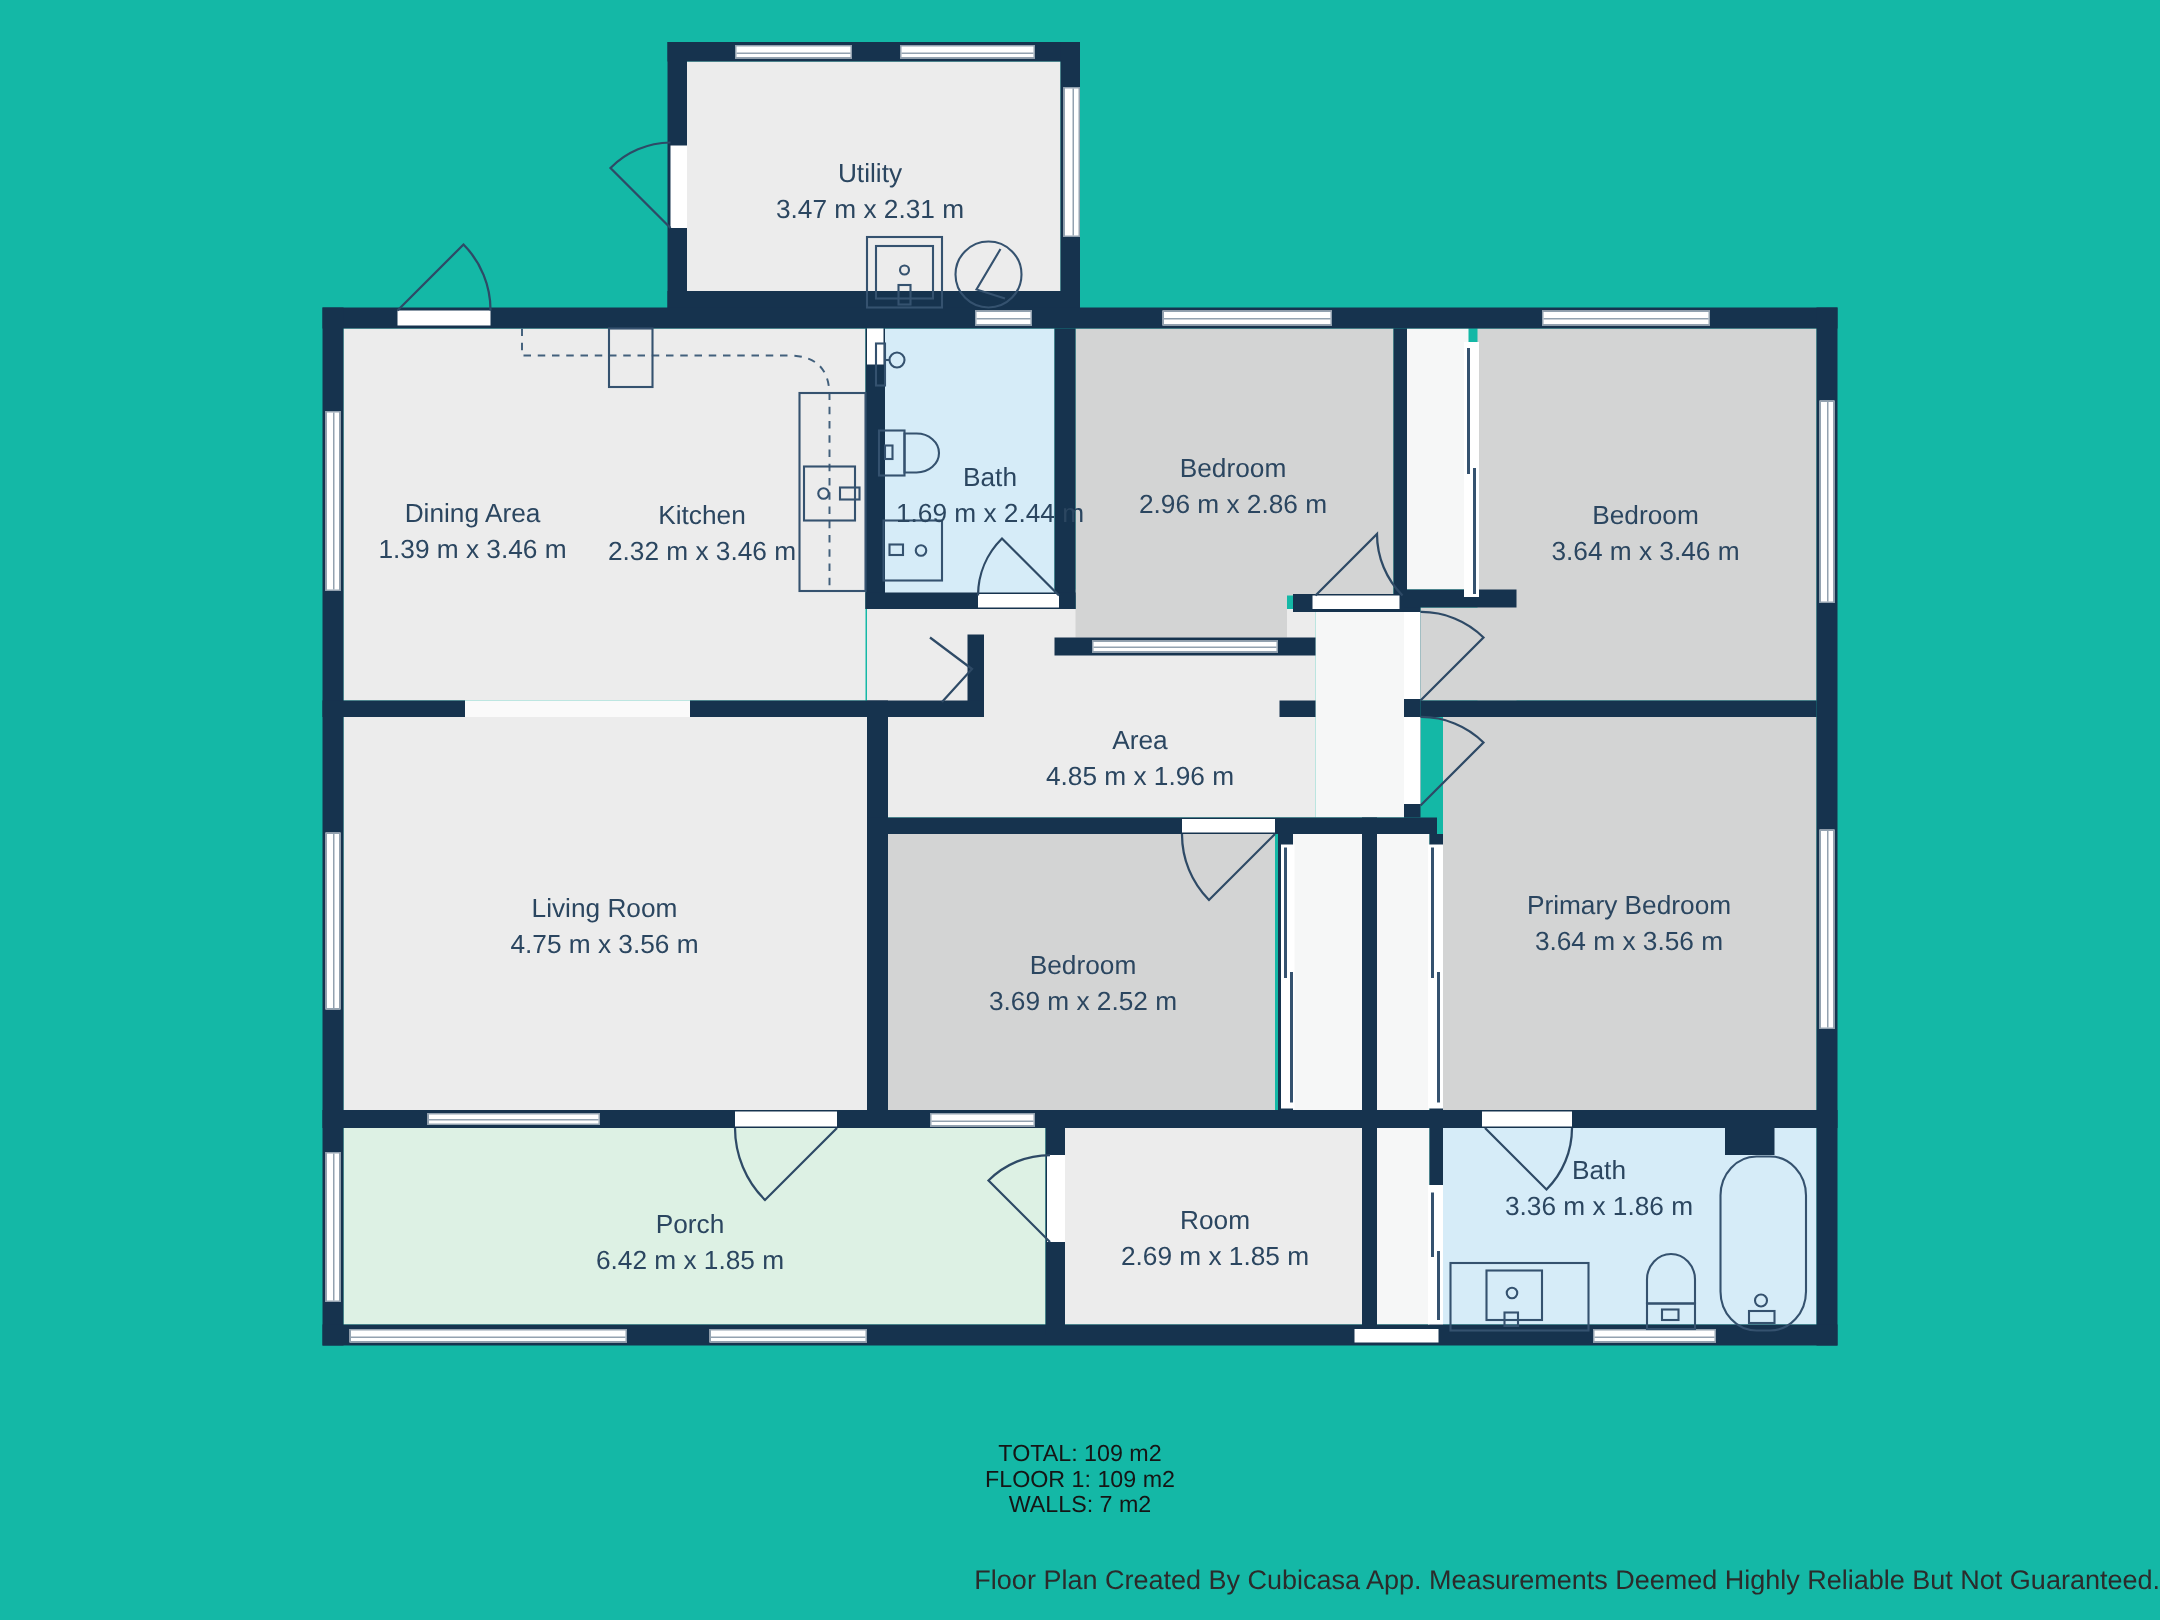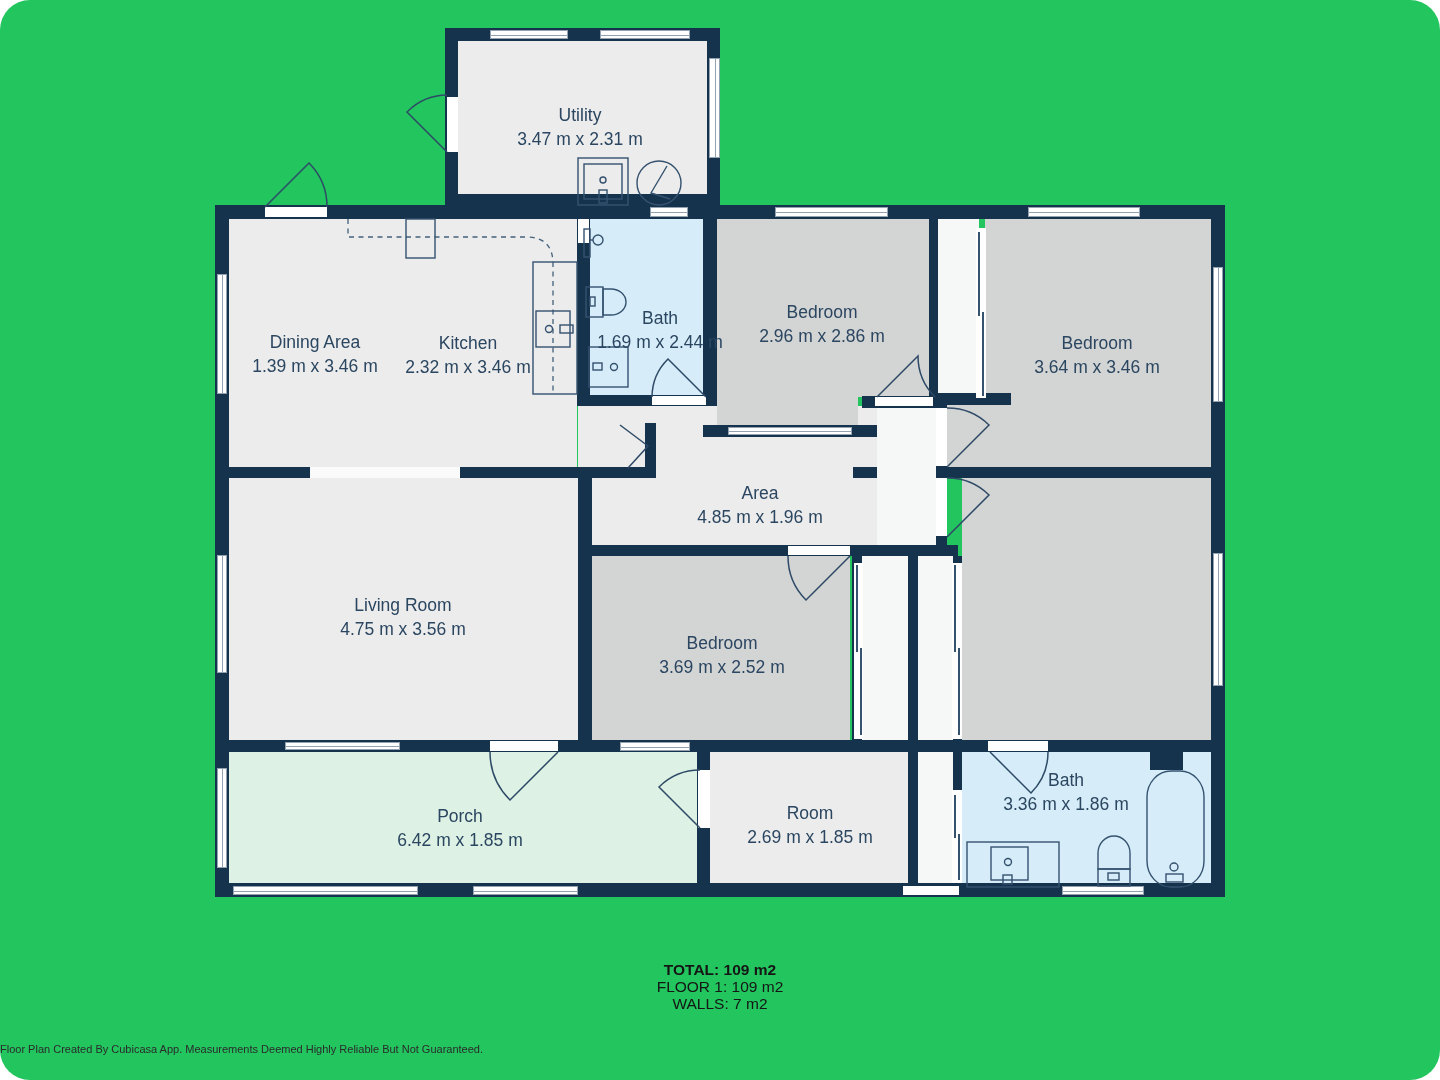--- a/index.html
+++ b/index.html
@@ -1,17 +1,17 @@
 <!DOCTYPE html>
 <html><head>
 <meta charset="utf-8">
 <style>
   html,body{margin:0;padding:0;background:#fff;}
-  #plan{position:relative;width:1440px;height:1080px;background:#22c55e;overflow:hidden;
-        font-family:"Liberation Sans",sans-serif;border-radius:30px;}
+  #plan{position:relative;width:1440px;height:1080px;background:#14b8a6;overflow:hidden;
+        font-family:"Liberation Sans",sans-serif;}
   .floor{position:absolute;}
   .f-default{background:var(--room-default);}
   .f-bed{background:var(--room-bedroom);}
   .f-bath{background:var(--room-bath);}
   .f-porch{background:var(--room-porch);}
   .f-closet{background:var(--room-closet);}
   .wall{position:absolute;background:var(--wall);}
   .win{position:absolute;background:#fff;border:1px solid #93a2b0;box-sizing:border-box;}
   .win.h::after{content:"";position:absolute;left:0;right:0;top:50%;border-top:1px solid #93a2b0;}
   .win.v::after{content:"";position:absolute;top:0;bottom:0;left:50%;border-left:1px solid #93a2b0;}
@@ -19,23 +19,23 @@
   .opening{position:absolute;background:#fafafa;}
   .room-label{position:absolute;transform:translate(-50%,-50%);text-align:center;
       color:var(--label-text);font-size:17.5px;line-height:24px;white-space:nowrap;}
   svg.overlay{position:absolute;left:0;top:0;pointer-events:none;}
   .ln{fill:none;stroke:#35526f;stroke-width:1.4px;}
   .dash{fill:none;stroke:#42607c;stroke-width:1.3px;stroke-dasharray:5 4.5;}
   .arc{fill:none;stroke:#2e4a66;stroke-width:1.5px;}
   .slide{stroke:#35526f;stroke-width:2px;}
   #summary{position:absolute;left:0;right:0;top:962px;text-align:center;
       color:var(--summary-text);font-size:15.5px;line-height:16.8px;}
-  #summary .total{font-weight:bold;}
-  #disclaimer{position:absolute;left:0;right:0;top:1043px;text-align:left;
-      color:#2b2b2b;font-size:11px;}
+  #summary .total{font-weight:normal;}
+  #disclaimer{position:absolute;left:0;right:0;top:1043px;text-align:right;
+      color:#2b2b2b;font-size:18px;}
 </style>
 </head>
 <body>
 
 <div id="plan" style="--wall: #16334e; --room-default: #ececec; --room-bedroom: #d3d4d4; --room-bath: #d6ecf8; --room-porch: #ddf1e4; --room-closet: #f6f7f7; --label-text: #2b4660; --summary-text: #151515;">
 
   <div class="floor f-default" style="left:458px;top:41px;width:249px;height:153px;"></div>
   <div class="floor f-default" style="left:229px;top:219px;width:348px;height:248px;"></div>
   <div class="floor f-bath" style="left:590px;top:219px;width:113px;height:177px;"></div>
   <div class="floor f-default" style="left:578px;top:406px;width:299px;height:139px;"></div>
@@ -258,20 +258,24 @@
     <div>4.85 m x 1.96 m</div>
   </div>
   <div class="room-label" style="left:403px;top:617px;">
     <div>Living Room</div>
     <div>4.75 m x 3.56 m</div>
   </div>
   <div class="room-label" style="left:722px;top:655px;">
     <div>Bedroom</div>
     <div>3.69 m x 2.52 m</div>
   </div>
+  <div class="room-label" style="left:1086px;top:615px;">
+    <div>Primary Bedroom</div>
+    <div>3.64 m x 3.56 m</div>
+  </div>
   <div class="room-label" style="left:460px;top:828px;">
     <div>Porch</div>
     <div>6.42 m x 1.85 m</div>
   </div>
   <div class="room-label" style="left:810px;top:825px;">
     <div>Room</div>
     <div>2.69 m x 1.85 m</div>
   </div>
   <div class="room-label" style="left:1066px;top:792px;">
     <div>Bath</div>

